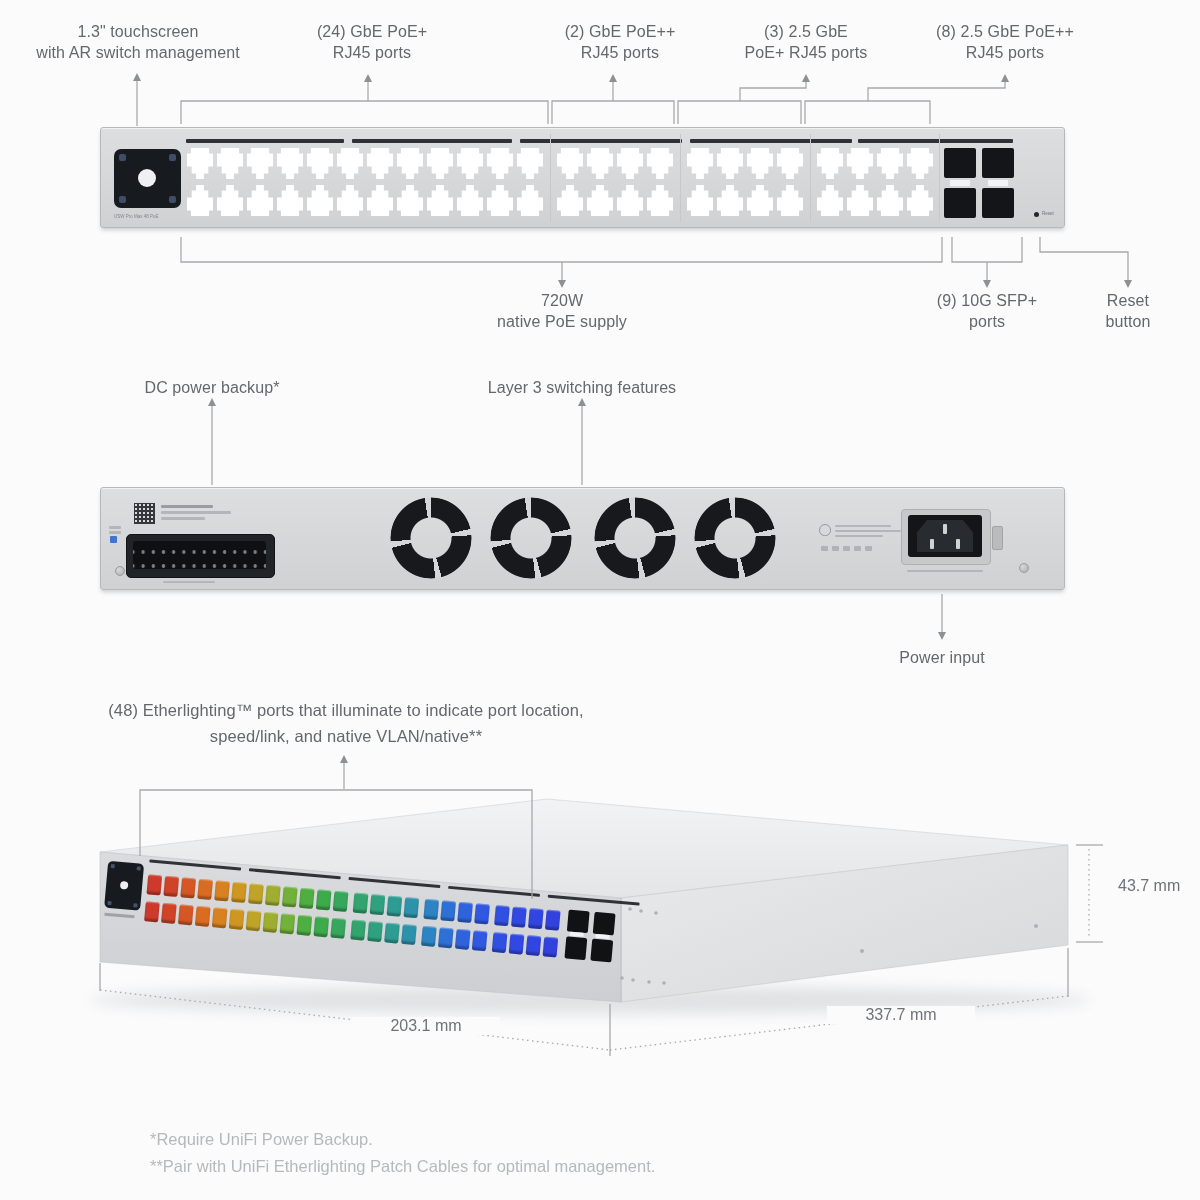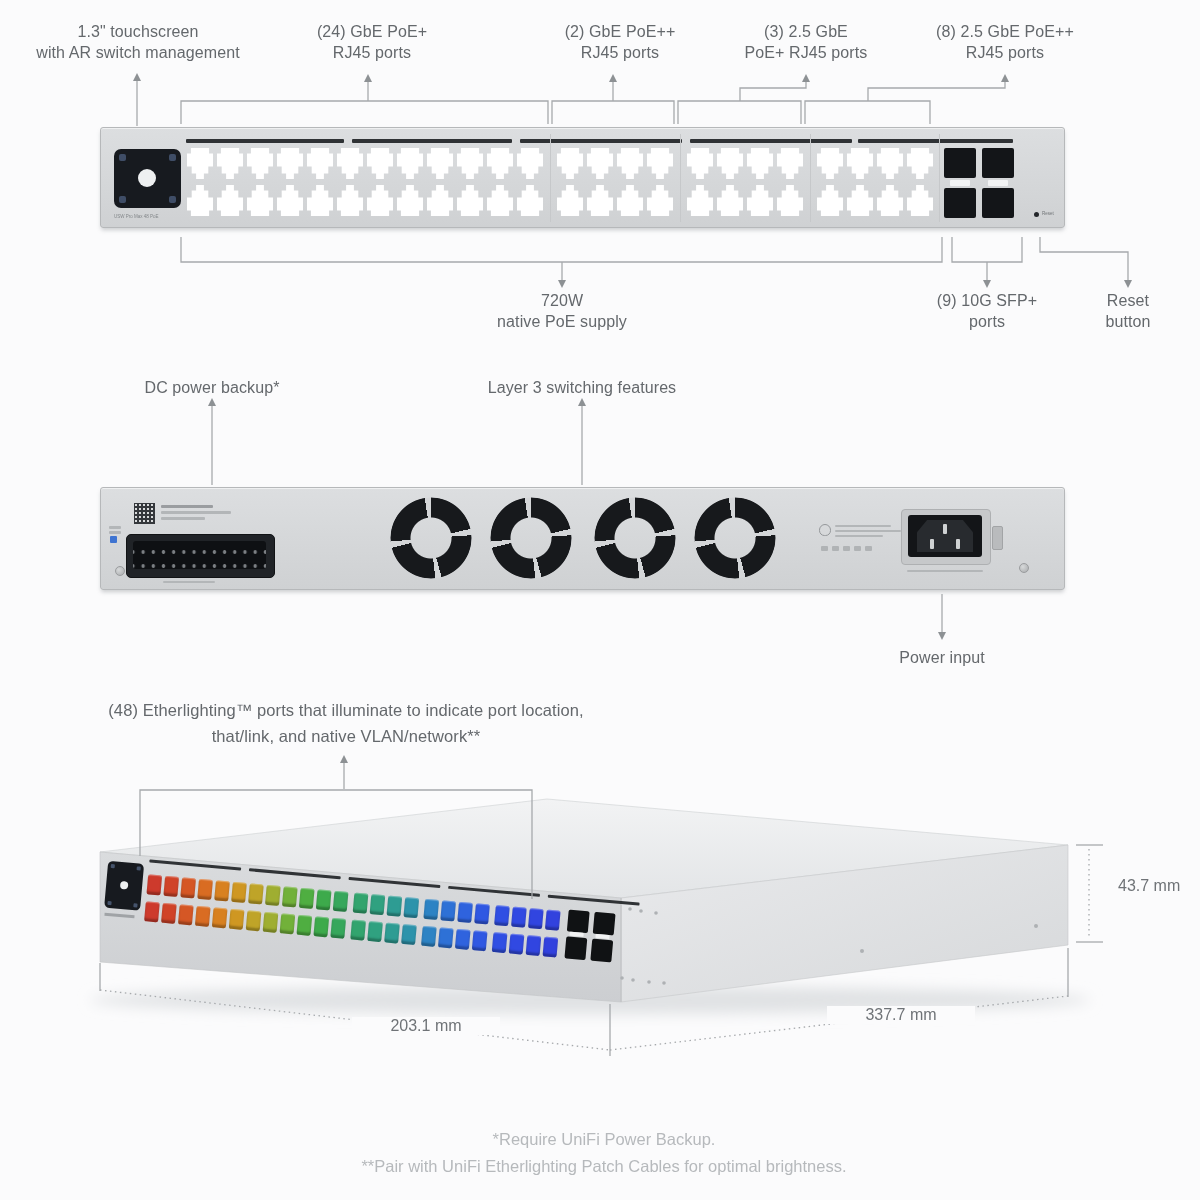--- a/index.html
+++ b/index.html
@@ -3,21 +3,21 @@
 <meta charset="utf-8">
 <style>
   html,body{margin:0;padding:0;background:#fbfbfc;}
   #canvas{position:relative;width:1200px;height:1200px;margin:0 auto;background:#fbfbfc;
           font-family:"Liberation Sans", sans-serif;overflow:hidden;}
   svg.overlay{position:absolute;left:0;top:0;pointer-events:none;}
   .lbl{position:absolute;font-size:16px;line-height:21px;color:var(--label,#64686c);text-align:center;letter-spacing:.1px;}
   .lbl.big{font-size:16.5px;line-height:26px;}
   .dim{position:absolute;font-size:16px;color:var(--dim,#6f7377);}
   .dim.bgd{background:#fbfbfc;padding:0 6px;text-align:center;}
-  .foot{position:absolute;left:164px;width:880px;text-align:center;font-size:16.5px;line-height:27px;color:var(--footnote,#b6b9bc);}
+  .foot{position:absolute;left:150px;width:880px;font-size:16.5px;line-height:27px;color:var(--footnote,#b6b9bc);}
   
   .chassis{position:absolute;left:100px;width:965px;background:linear-gradient(#dcdee0,#cfd1d3);
            border:1px solid #b6b8ba;border-radius:3px;box-sizing:border-box;
            box-shadow:0 3px 4px -1px rgba(110,115,120,.35), inset 0 1px 0 rgba(255,255,255,.55);}
   #front-chassis{top:127px;height:101px;}
   #back-chassis{top:487px;height:103px;}
   .ts-screen{position:absolute;left:13px;top:21px;width:67px;height:59px;background:#171a1f;border-radius:7px;}
   .ts-dot{position:absolute;left:24px;top:20px;width:18px;height:18px;border-radius:50%;background:#eef0f1;}
   .ts-ico{position:absolute;width:7px;height:7px;border-radius:2px;background:#41506a;opacity:.95;}
   .brand{position:absolute;left:13px;top:86px;width:80px;font-size:4.5px;color:#83878a;white-space:nowrap;}
@@ -381,20 +381,20 @@
     <div>DC power backup*</div>
   </div>
   <div class="lbl" style="left:442px;width:280px;top:377px">
     <div>Layer 3 switching features</div>
   </div>
   <div class="lbl" style="left:862px;width:160px;top:647px">
     <div>Power input</div>
   </div>
   <div class="lbl big" style="left:26px;width:640px;top:697px">
     <div>(48) Etherlighting™ ports that illuminate to indicate port location,</div>
-    <div>that/link, and native VLAN/network**</div>
+    <div>speed/link, and native VLAN/native**</div>
   </div>
   <div class="dim" style="left:1118px;top:877px">43.7 mm</div>
   <div class="dim bgd" style="left:352px;width:136px;top:1017px">203.1 mm</div>
   <div class="dim bgd" style="left:827px;width:136px;top:1006px">337.7 mm</div>
   <div class="foot" style="top:1126px">*Require UniFi Power Backup.</div>
-  <div class="foot" style="top:1153px">**Pair with UniFi Etherlighting Patch Cables for optimal brightness.</div>
+  <div class="foot" style="top:1153px">**Pair with UniFi Etherlighting Patch Cables for optimal management.</div>
 </div>
 
 </body></html>

